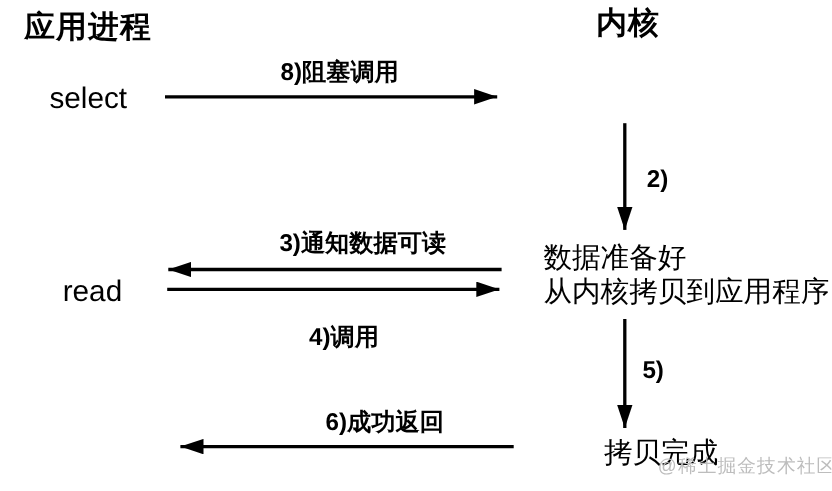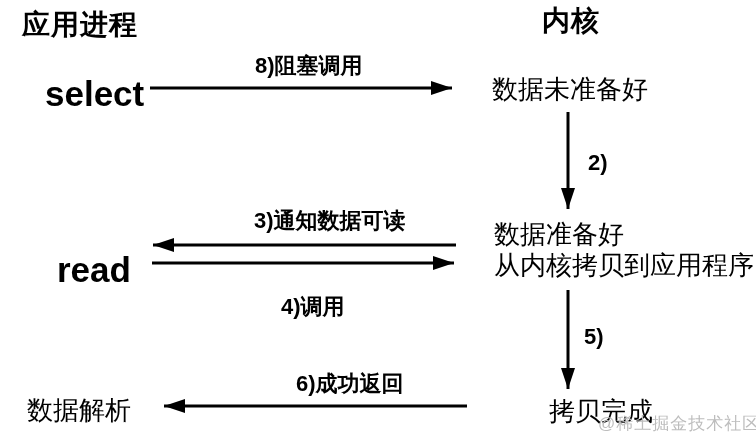--- a/index.html
+++ b/index.html
@@ -20,22 +20,22 @@
   .col-header {
     font-size: 28px;
     font-weight: 700;
     letter-spacing: 1px;
   }
   .node-label {
     font-size: 26px;
     font-weight: 400;
   }
   .latin-label {
-    font-size: 35px;
-    font-weight: 700;
+    font-size: 27px;
+    font-weight: 400;
   }
   .step-label {
     font-size: 22px;
     font-weight: 700;
   }
   .kernel-block {
     font-size: 26px;
     font-weight: 400;
     line-height: 31px;
     white-space: nowrap;
@@ -68,23 +68,21 @@
     <line x1="152" y1="263" x2="454" y2="263" stroke="#000" stroke-width="3" marker-end="url(#ah)"></line>
     <line x1="568" y1="290" x2="568" y2="389" stroke="#000" stroke-width="3" marker-end="url(#ah)"></line>
     <line x1="467" y1="406" x2="164" y2="406" stroke="#000" stroke-width="3" marker-end="url(#ah)"></line>
   </svg>
 
   <div class="abs col-header" style="left:22px; top:6px;">应用进程</div>
   <div class="abs col-header" style="left:514px; top:2px;margin-left:28px;">内核</div>
 
   <div class="abs latin-label" style="left:45px; top:74px;">select</div>
   <div class="abs latin-label" style="left:45px; top:250px;margin-left:12px;">read</div>
-  <div class="abs node-label" style="left:27px; top:393px;">数据解析</div>
 
-  <div class="abs node-label" style="left:492px; top:72px;">数据未准备好</div>
   <div class="abs kernel-block" style="left:494px; top:219px;">
     <div>数据准备好</div>
     <div>从内核拷贝到应用程序</div>
   </div>
   <div class="abs node-label" style="left:514px; top:394px;margin-left:35px;">拷贝完成</div>
 
   <div class="abs step-label" style="left:255px; top:51px;">8)阻塞调用</div>
   <div class="abs step-label" style="left:588px; top:150px;">2)</div>
   <div class="abs step-label" style="left:254px; top:206px;">3)通知数据可读</div>
   <div class="abs step-label" style="left:281px; top:270px;margin-top:22px;">4)调用</div>

